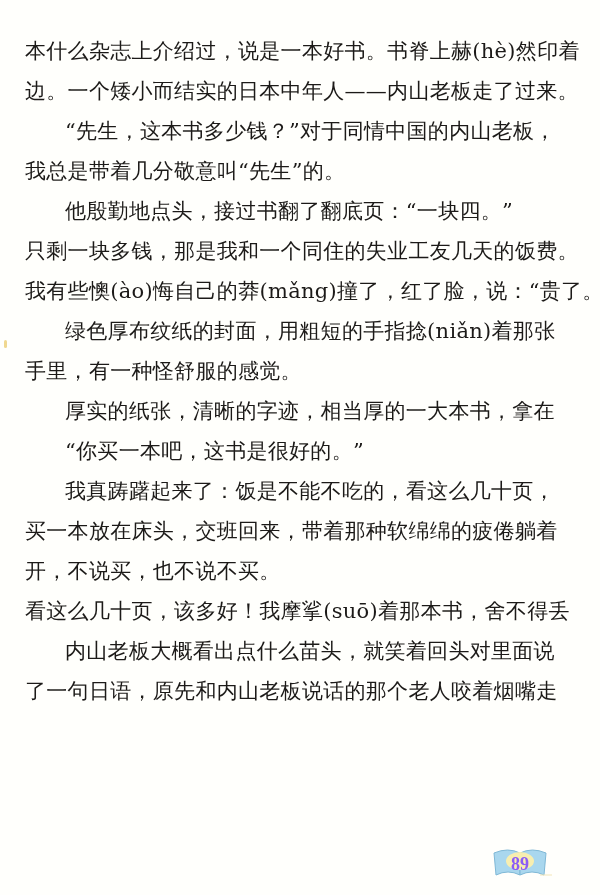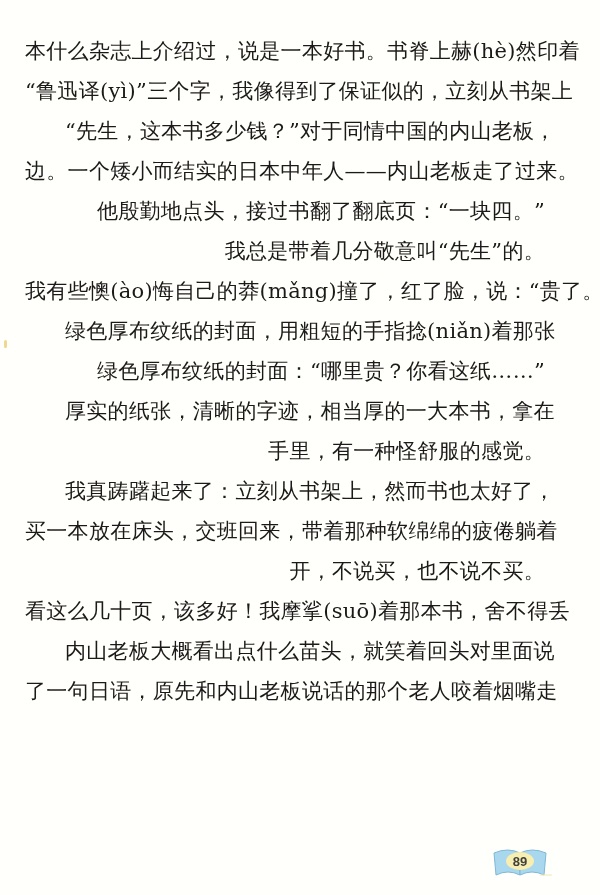--- a/index.html
+++ b/index.html
@@ -8,51 +8,50 @@
     background: #fffffc;
     font-family: "DejaVu Serif", "Liberation Serif", serif;
     color: #1c1a18;
     position: relative;
   }
   .page { position: absolute; left: 25px; top: 31px; width: 520px; }
   .line {
     height: 40px; line-height: 40px;
     font-size: 21px; white-space: nowrap;
     letter-spacing: 0.3px;
-    text-align: right;
   }
   .indent { padding-left: 40px; }
   .page-num {
     position: absolute; left: 492px; top: 845px; width: 60px; height: 34px;
   }
   .page-num svg { position: absolute; left: 0; top: 0; }
   .page-num span {
     position: absolute; left: 0; width: 56px; top: 9px; text-align: center;
-    font-family: Liberation Sans, sans-serif; font-weight: bold; font-size: 13px; color: #404040;
+    font-family: Liberation Serif, serif; font-weight: bold; font-size: 18px; color: #8b5cf6;
   }
   .smudge { position: absolute; left: 4px; top: 340px; width: 3px; height: 8px; background: #f0d890; border-radius: 2px; }
 </style>
 </head>
 <body>
 
 <div class="smudge"></div>
 
 <div class="page">
   <div class="line">本什么杂志上介绍过，说是一本好书。书脊上赫(hè)然印着</div>
-  <div class="line">“鲁迅译(yì)”三个字，我像得到了保证似的，立刻从书架上</div>
+  <div class="line">边。一个矮小而结实的日本中年人——内山老板走了过来。</div>
   <div class="line indent">“先生，这本书多少钱？”对于同情中国的内山老板，</div>
-  <div class="line">边。一个矮小而结实的日本中年人——内山老板走了过来。</div>
+  <div class="line">我总是带着几分敬意叫“先生”的。</div>
   <div class="line indent">他殷勤地点头，接过书翻了翻底页：“一块四。”</div>
-  <div class="line">我总是带着几分敬意叫“先生”的。</div>
+  <div class="line">只剩一块多钱，那是我和一个同住的失业工友几天的饭费。</div>
   <div class="line">我有些懊(ào)悔自己的莽(mǎng)撞了，红了脸，说：“贵了。”</div>
   <div class="line indent">绿色厚布纹纸的封面，用粗短的手指捻(niǎn)着那张</div>
-  <div class="line">绿色厚布纹纸的封面：“哪里贵？你看这纸……”</div>
+  <div class="line">手里，有一种怪舒服的感觉。</div>
   <div class="line indent">厚实的纸张，清晰的字迹，相当厚的一大本书，拿在</div>
-  <div class="line">手里，有一种怪舒服的感觉。</div>
-  <div class="line indent">我真踌躇起来了：立刻从书架上，然而书也太好了，</div>
+  <div class="line indent">“你买一本吧，这书是很好的。”</div>
+  <div class="line indent">我真踌躇起来了：饭是不能不吃的，看这么几十页，</div>
   <div class="line">买一本放在床头，交班回来，带着那种软绵绵的疲倦躺着</div>
   <div class="line">开，不说买，也不说不买。</div>
   <div class="line">看这么几十页，该多好！我摩挲(suō)着那本书，舍不得丢</div>
   <div class="line indent">内山老板大概看出点什么苗头，就笑着回头对里面说</div>
   <div class="line">了一句日语，原先和内山老板说话的那个老人咬着烟嘴走</div>
 
 </div>
 
 <div class="page-num">
   <svg width="60" height="34" viewBox="0 0 60 34">

